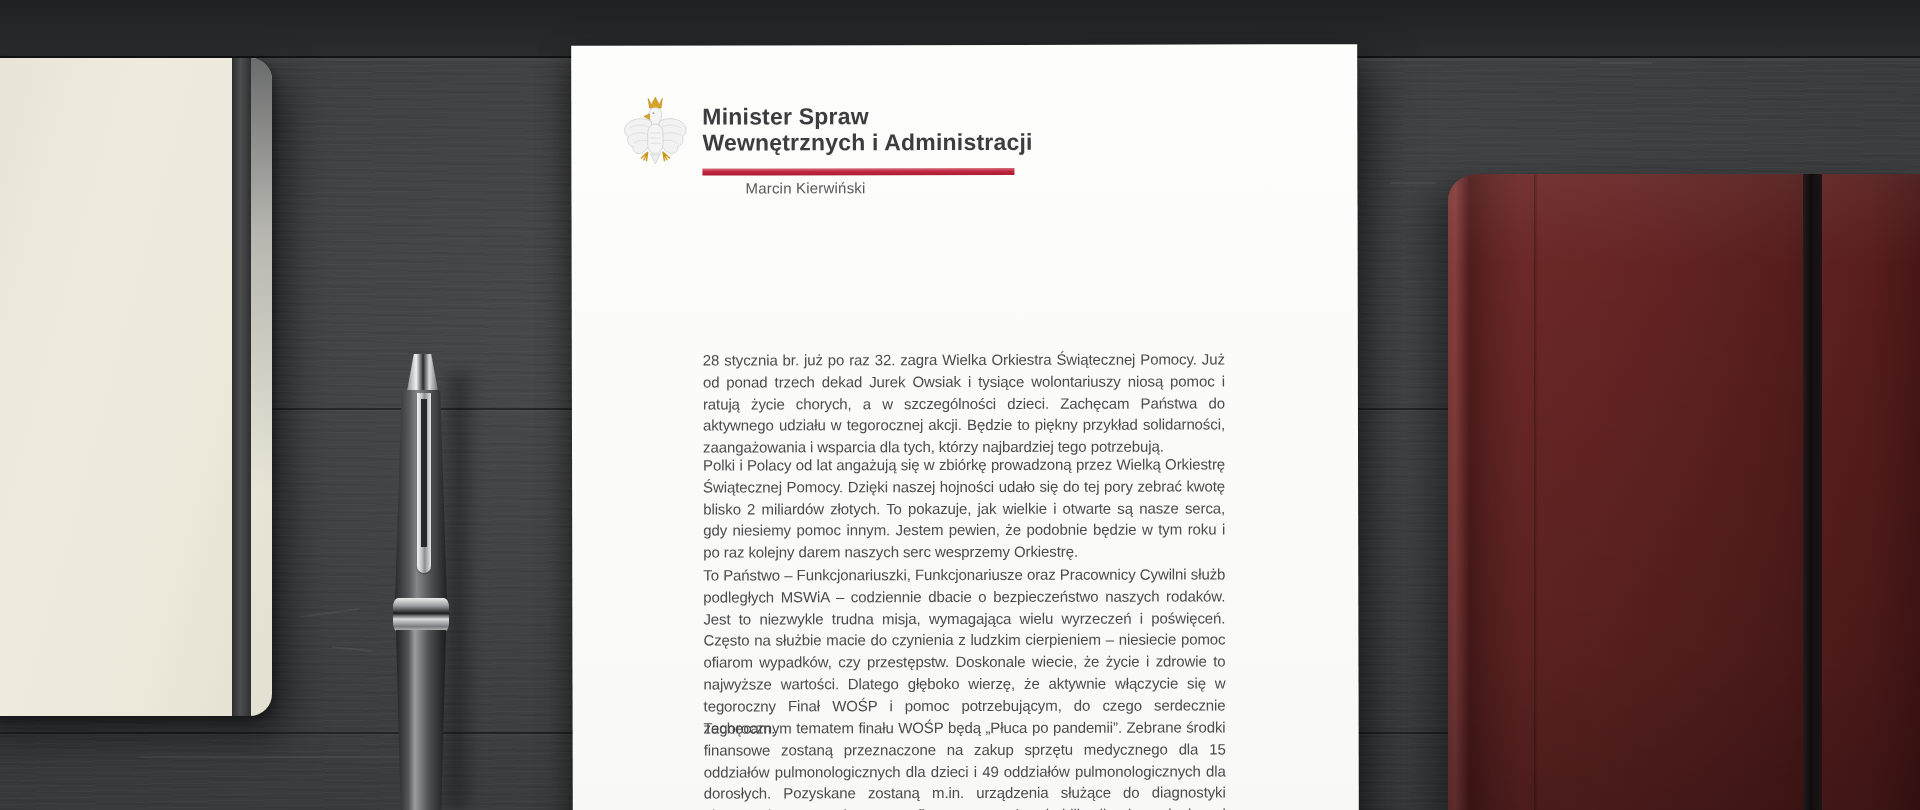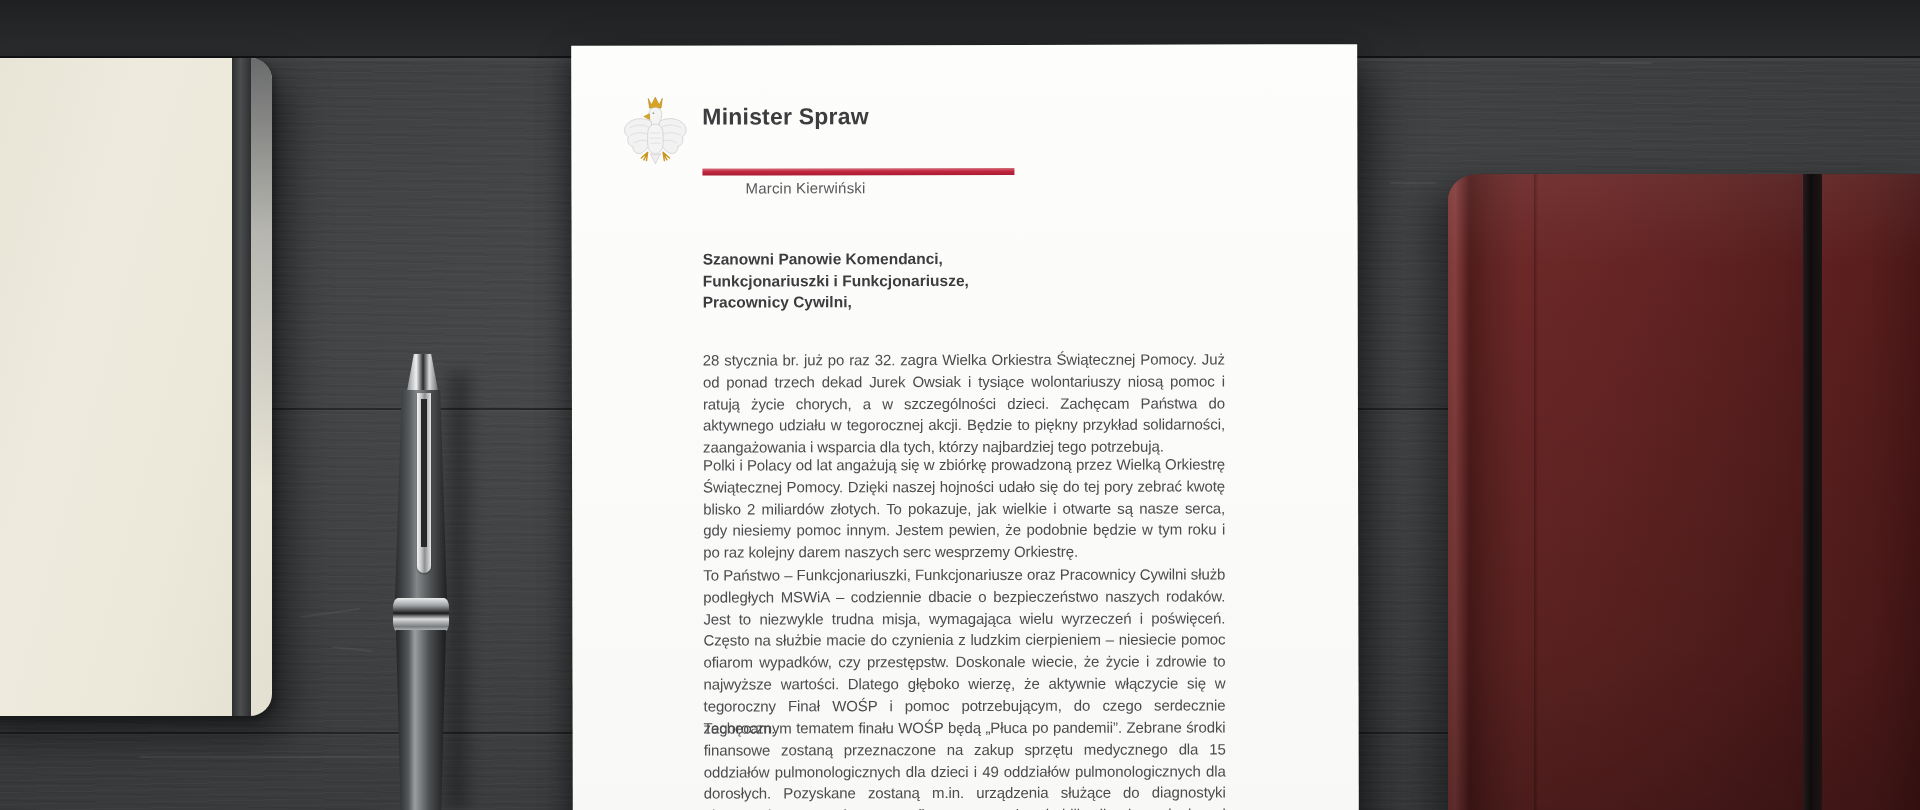--- a/index.html
+++ b/index.html
@@ -125,31 +125,27 @@
       <path d="M90 50 C80 44 68 44 58 50 M90 62 C80 56 68 56 58 62 M84 74 C75 68 66 68 58 72" stroke="#d4d4d4" fill="none"></path>
       <path d="M50 44 c-8 0 -12 7 -12 16 v14 c0 10 5 16 12 16 s12 -6 12 -16 V60 c0 -9 -4 -16 -12 -16 z" fill="#f4f4f4" stroke="#c6c6c6"></path>
       <path d="M42 58 h16 M41 66 h18 M42 74 h16" stroke="#d8d8d8"></path>
       <path d="M42 90 l8 16 8 -16 c-5 3 -11 3 -16 0 z" fill="#efefef" stroke="#c6c6c6"></path>
       <path d="M38 88 l-10 9 M38 88 l-6 12 M38 88 l-2 13" stroke="#c9961e" stroke-width="2.2" fill="none" stroke-linecap="round"></path>
       <path d="M62 88 l10 9 M62 88 l6 12 M62 88 l2 13" stroke="#c9961e" stroke-width="2.2" fill="none" stroke-linecap="round"></path>
     </svg>
 
     <div class="ministry">
       <div>Minister Spraw</div>
+      <div>Wewnętrznych i Administracji</div>
     </div>
 
     <div class="red-rule"></div>
 
     <div class="minister-name">Marcin Kierwiński</div>
 
-    <div class="salutation">
-      <div>Szanowni Panowie Komendanci,</div>
-      <div>Funkcjonariuszki i Funkcjonariusze,</div>
-      <div>Pracownicy Cywilni,</div>
-    </div>
 
     <p class="para p1">28 stycznia br. już po raz 32. zagra Wielka Orkiestra Świątecznej Pomocy. Już od ponad trzech dekad Jurek Owsiak i tysiące wolontariuszy niosą pomoc i ratują życie chorych, a w szczególności dzieci. Zachęcam Państwa do aktywnego udziału w tegorocznej akcji. Będzie to piękny przykład solidarności, zaangażowania i wsparcia dla tych, którzy najbardziej tego potrzebują.</p>
     <p class="para p2">Polki i Polacy od lat angażują się w zbiórkę prowadzoną przez Wielką Orkiestrę Świątecznej Pomocy. Dzięki naszej hojności udało się do tej pory zebrać kwotę blisko 2 miliardów złotych. To pokazuje, jak wielkie i otwarte są nasze serca, gdy niesiemy pomoc innym. Jestem pewien, że podobnie będzie w tym roku i po raz kolejny darem naszych serc wesprzemy Orkiestrę.</p>
     <p class="para p3">To Państwo – Funkcjonariuszki, Funkcjonariusze oraz Pracownicy Cywilni służb podległych MSWiA – codziennie dbacie o bezpieczeństwo naszych rodaków. Jest to niezwykle trudna misja, wymagająca wielu wyrzeczeń i poświęceń. Często na służbie macie do czynienia z ludzkim cierpieniem – niesiecie pomoc ofiarom wypadków, czy przestępstw. Doskonale wiecie, że życie i zdrowie to najwyższe wartości. Dlatego głęboko wierzę, że aktywnie włączycie się w tegoroczny Finał WOŚP i pomoc potrzebującym, do czego serdecznie zachęcam.</p>
     <p class="para p4">Tegorocznym tematem finału WOŚP będą „Płuca po pandemii”. Zebrane środki finansowe zostaną przeznaczone na zakup sprzętu medycznego dla 15 oddziałów pulmonologicznych dla dzieci i 49 oddziałów pulmonologicznych dla dorosłych. Pozyskane zostaną m.in. urządzenia służące do diagnostyki obrazowej, aparaty ultrasonograficzne, sprzęt do rehabilitacji pulmonologicznej i torakochirurgii</p>
   </div>
 
   <div class="folder">
     <div class="folder-crease"></div>
     <div class="folder-band"></div>

